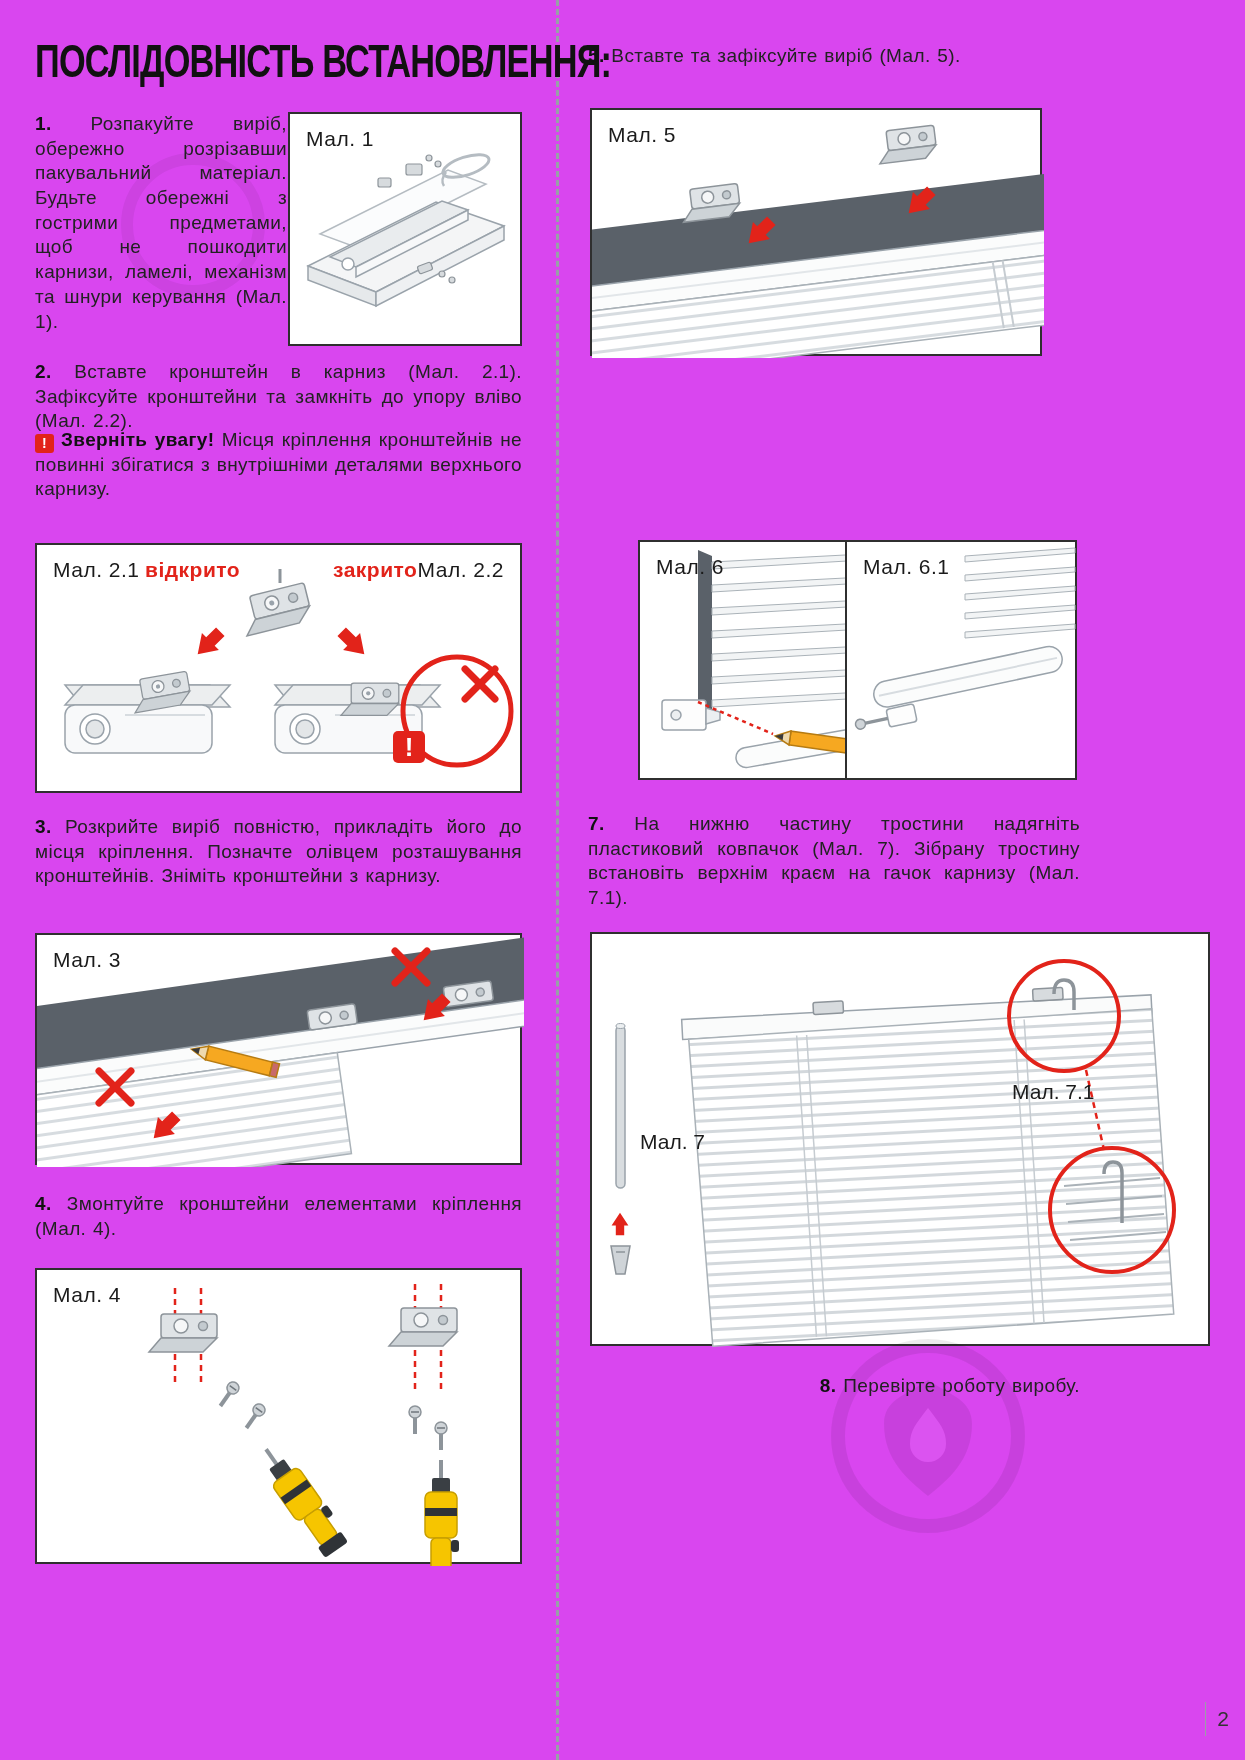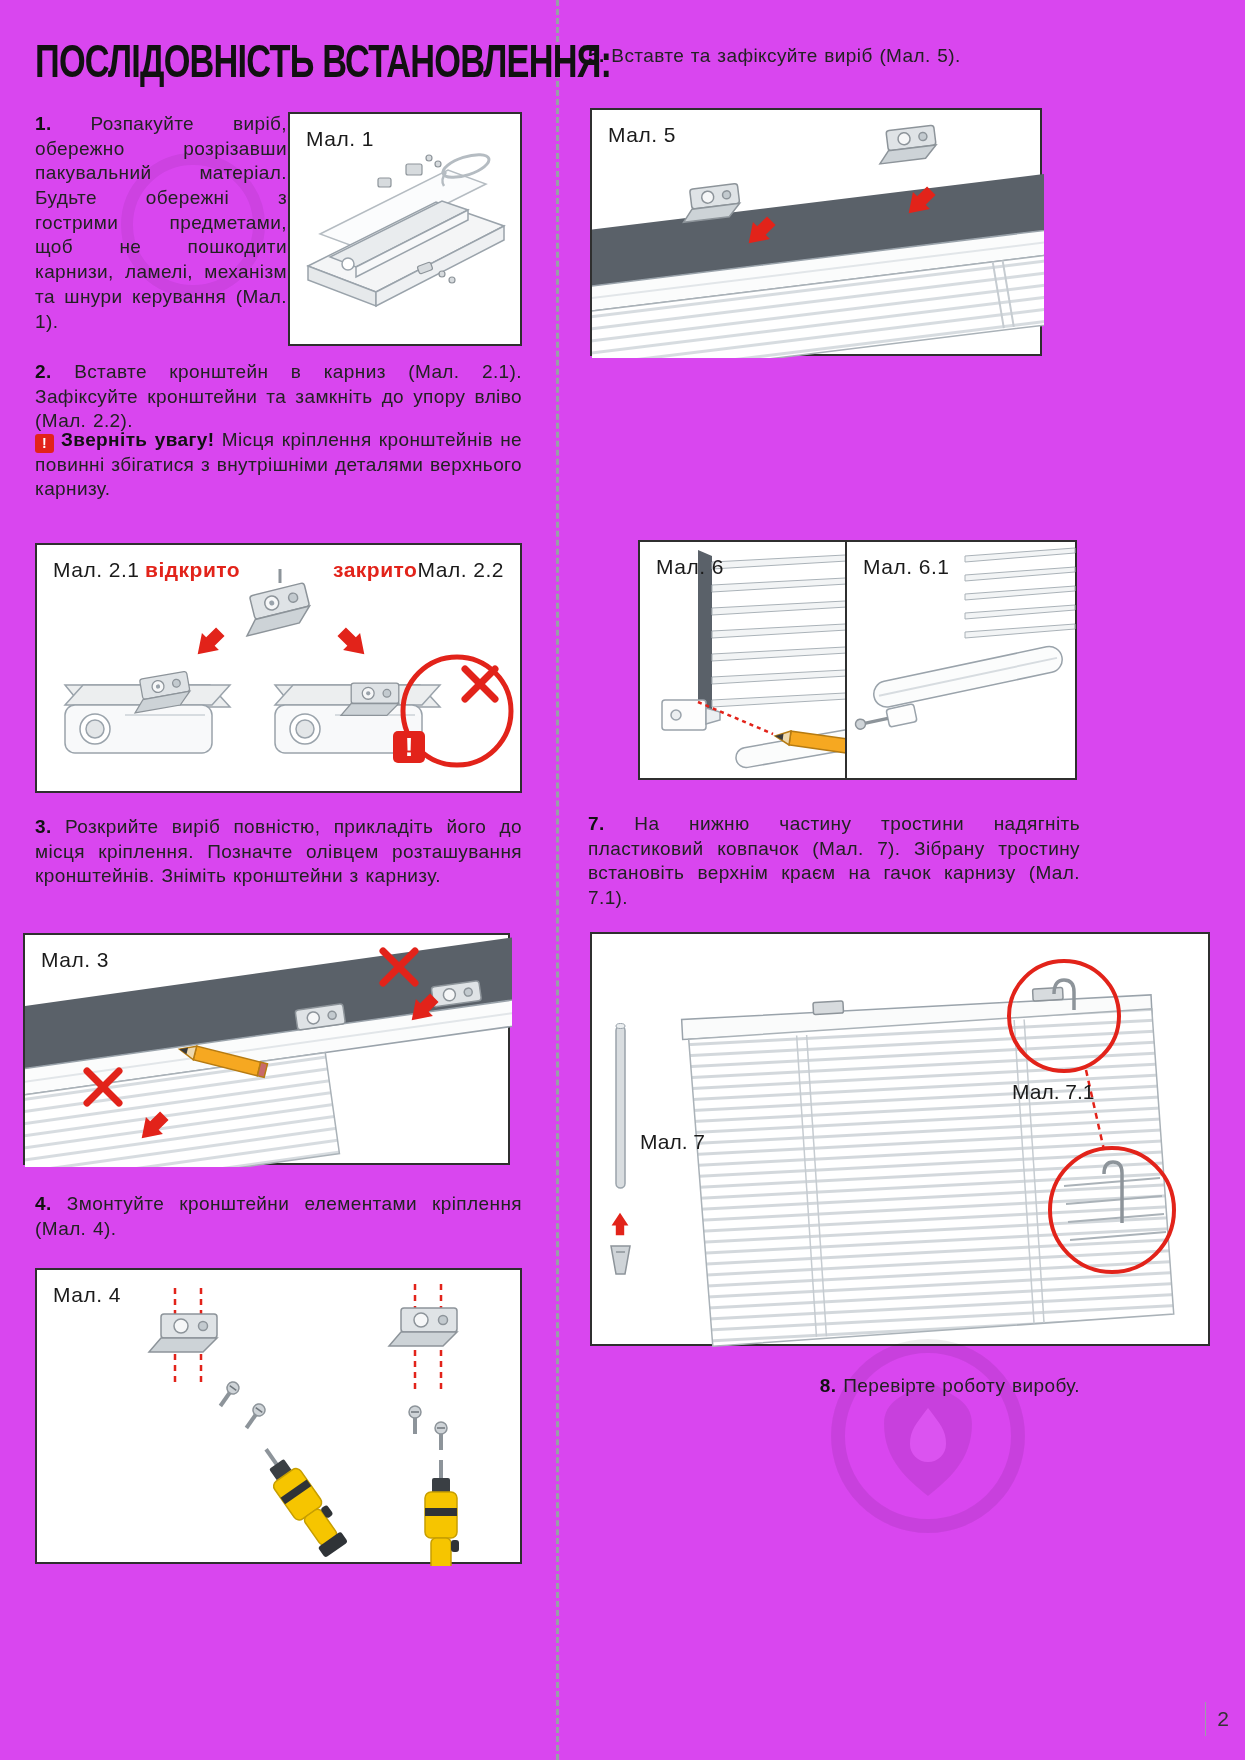--- a/index.html
+++ b/index.html
@@ -126,21 +126,21 @@
       <rect x="356" y="186" width="32" height="32" rx="5" fill="#e2231a"></rect>
       <text x="372" y="211" text-anchor="middle" font-size="26" font-weight="bold" fill="#ffffff" font-family="Liberation Sans, sans-serif">!</text>
     </svg>
   </div>
 
   <p class="para" style="left:35px; top:815px; width:487px;">
     <b>3.</b>
     <span>Розкрийте виріб повністю, прикладіть його до місця кріплення. Позначте олівцем розташування кронштейнів. Зніміть кронштейни з карнизу.</span>
   </p>
 
-  <div class="fig" style="left:23px; top:933px; width:487px; height:232px;padding-left:32px;">
+  <div class="fig" style="left:35px; top:933px; width:487px; height:232px;padding-left:32px;">
     <span class="fig-label">Мал. 3</span>
     <svg width="487" height="232" viewBox="0 0 487 232">
       <defs>
         <pattern id="sl3" width="12" height="12" patternUnits="userSpaceOnUse">
           <rect width="12" height="12" fill="#ffffff"></rect>
           <rect y="9" width="12" height="3" fill="#d7dce0"></rect>
         </pattern>
         <path id="ar3" d="M -6 -16 L 6 -16 L 6 -2 L 12 -2 L 0 16 L -12 -2 L -6 -2 Z" fill="#e2231a"></path>
         <g id="br3">
           <rect x="-24" y="-12" width="48" height="20" rx="3" fill="#dfe3e6" stroke="#8d949a" stroke-width="1.5"></rect>

